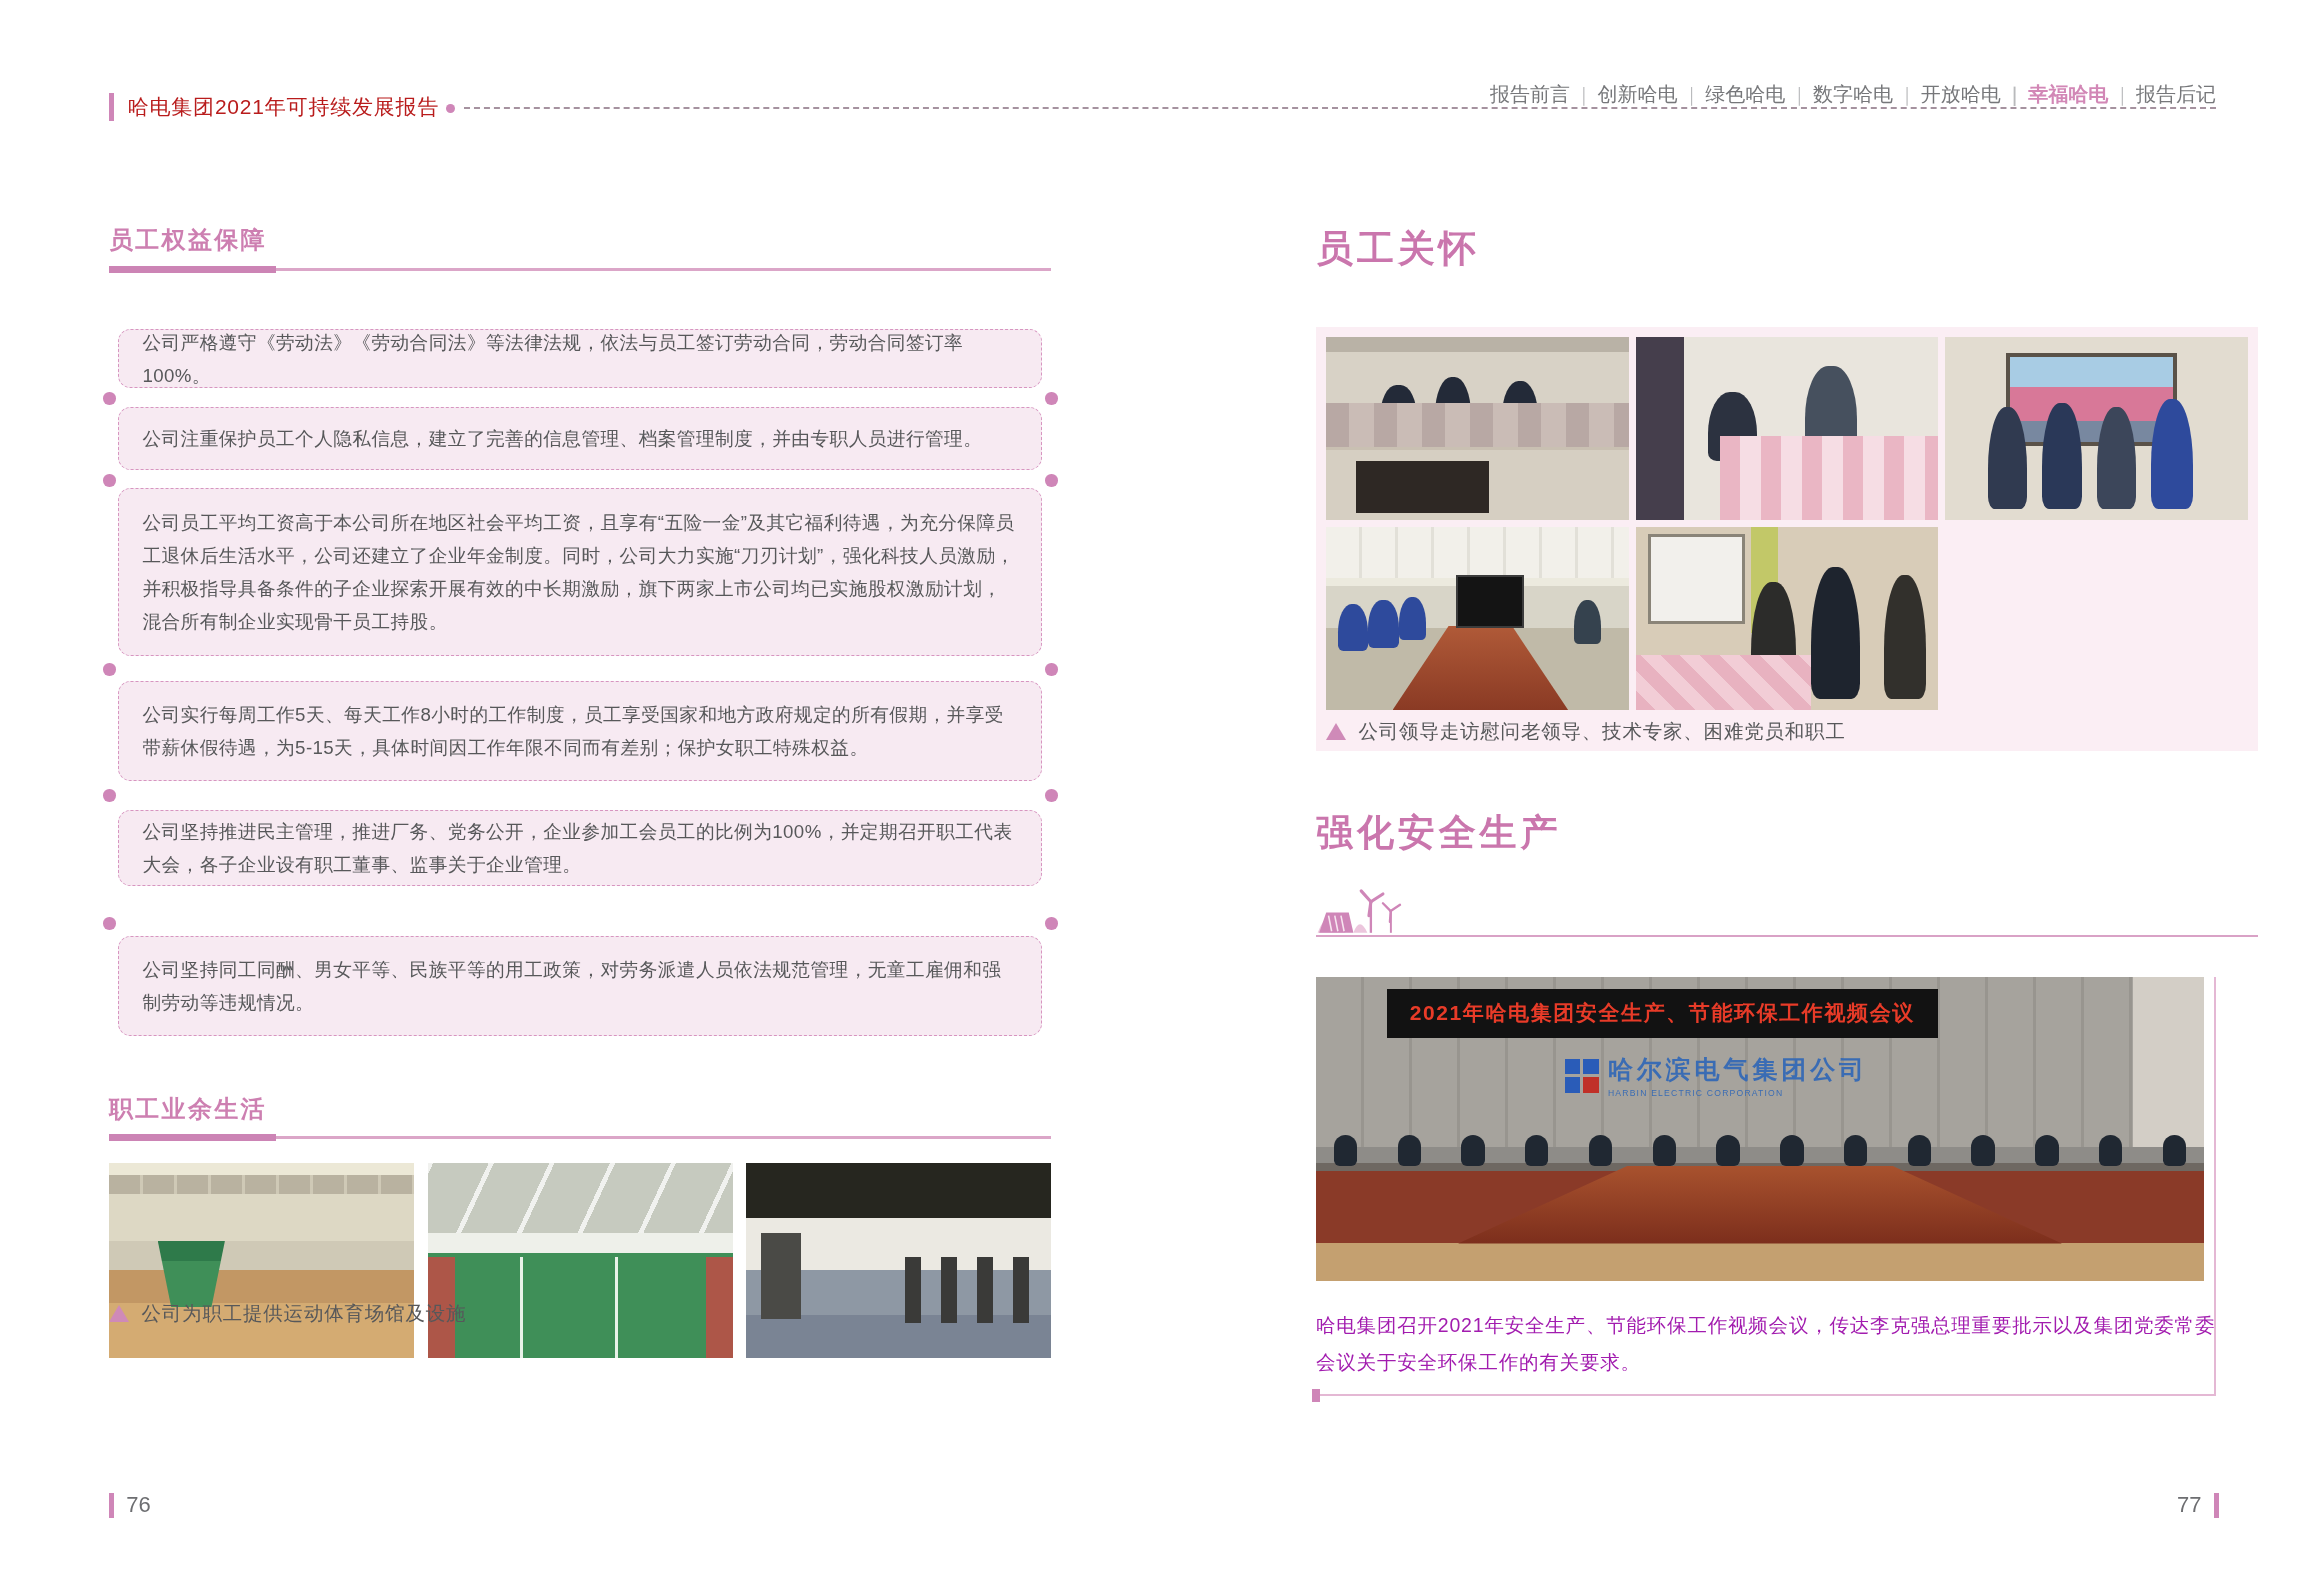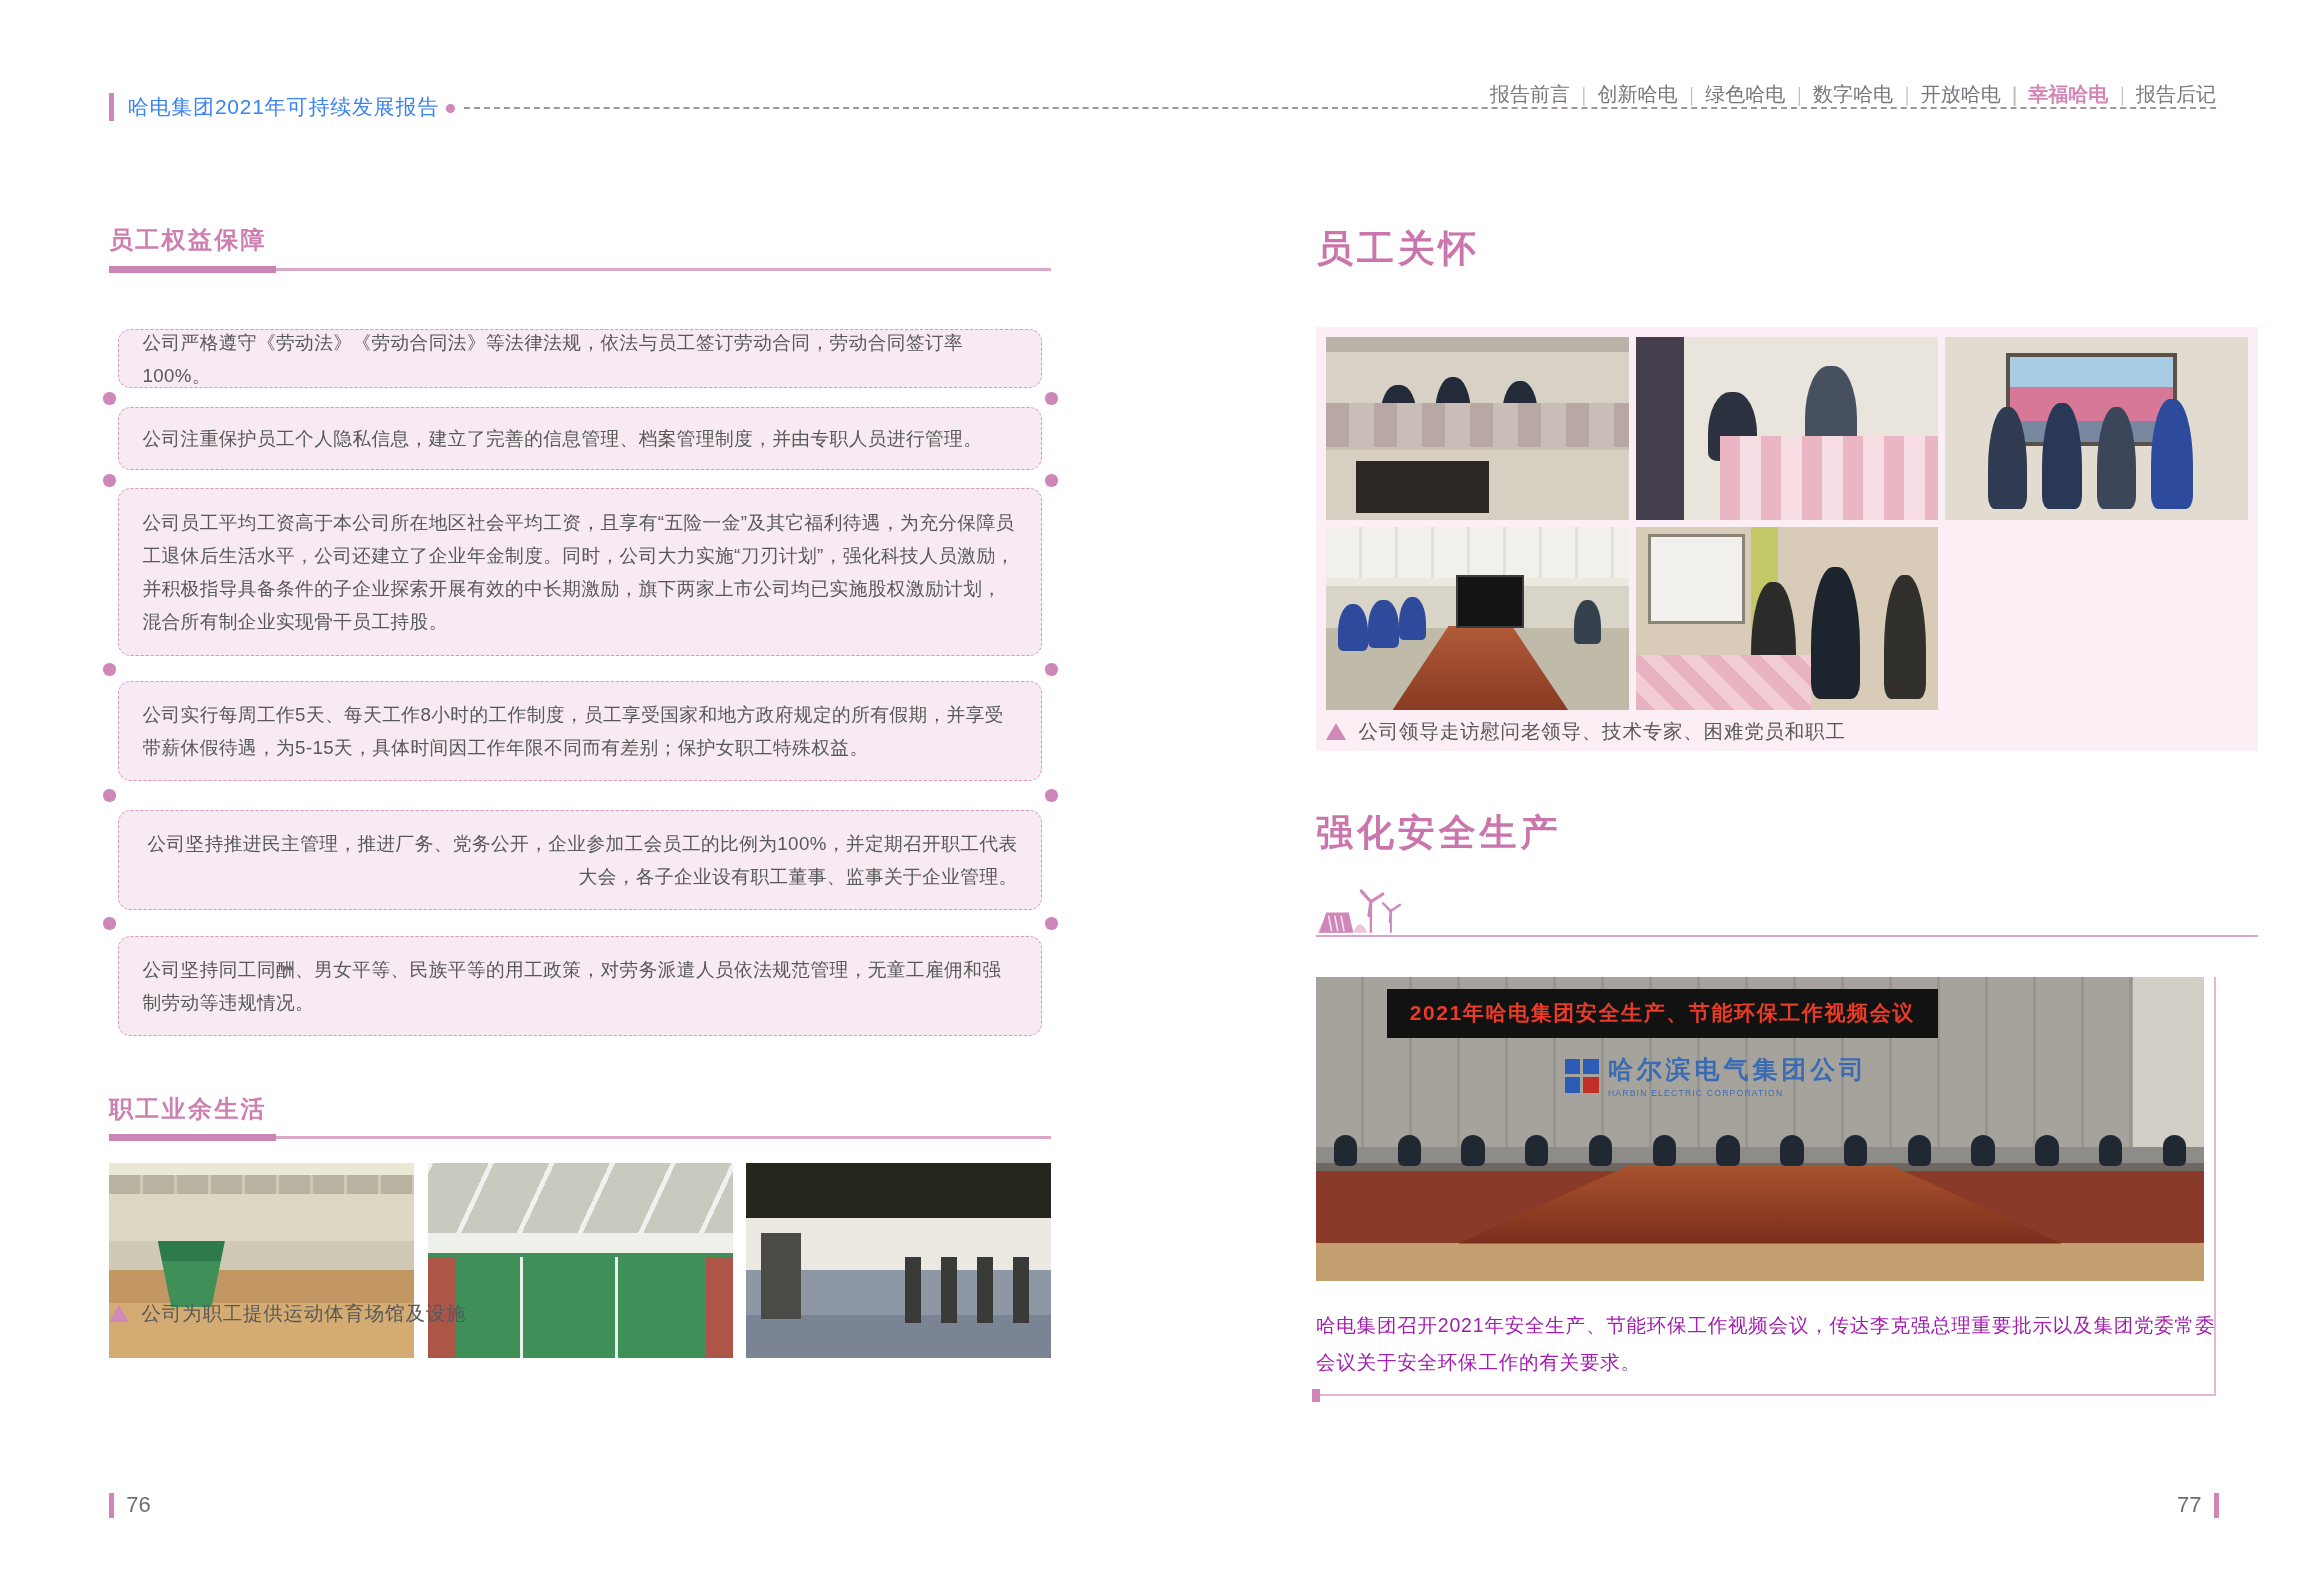--- a/index.html
+++ b/index.html
@@ -2,21 +2,21 @@
 <html style="font-size:12.5px"><head>
 <meta charset="utf-8">
 <style>
   html,body{margin:0;padding:0;background:#ffffff;}
   .page{position:relative;width:2319px;height:1573px;background:#ffffff;overflow:hidden;
         font-family:"Liberation Sans","DejaVu Sans",sans-serif;}
 
   
   .hdr-left{position:absolute;left:109px;top:93px;display:flex;align-items:center;}
   .hdr-bar{width:4.7px;height:28px;background:#cf86b8;margin-right:14px;}
-  .hdr-title{font-size:21px;color:#3b82f6;letter-spacing:0.8px;}
+  .hdr-title{font-size:21px;color:#b91c1c;letter-spacing:0.8px;}
   .hdr-dot{position:absolute;left:446px;top:104px;width:9.3px;height:9.3px;border-radius:50%;background:#cf86b8;}
   .hdr-line{position:absolute;left:464px;right:103px;top:107px;border-top:2.3px dashed #a5929f;}
   .hdr-nav{position:absolute;right:103px;top:81px;display:flex;align-items:center;font-size:20px;color:#76777a;}
   .nav-item{white-space:nowrap;}
   .nav-item + .nav-item::before{content:"｜";color:#b9babc;margin:0 4.7px;font-size:18.7px;}
   .nav-item.active{color:#d287b6;font-weight:700;}
 
   
   .sec-title{position:absolute;font-size:24px;font-weight:600;color:#cd7fb1;letter-spacing:2.3px;}
   .sec-rule{position:absolute;width:942px;height:7px;}
@@ -147,21 +147,21 @@
   <div class="sec-title" style="left:109px;top:224px;">员工权益保障</div>
   <div class="sec-rule" style="left:109px;top:266px;">
     <span class="thick"></span>
     <span class="thin"></span>
   </div>
 
   <div class="box" style="top:329px;height:59px;">公司严格遵守《劳动法》《劳动合同法》等法律法规，依法与员工签订劳动合同，劳动合同签订率100%。</div>
   <div class="box" style="top:488px;height:168px;">公司员工平均工资高于本公司所在地区社会平均工资，且享有“五险一金”及其它福利待遇，为充分保障员工退休后生活水平，公司还建立了企业年金制度。同时，公司大力实施“刀刃计划”，强化科技人员激励，并积极指导具备条件的子企业探索开展有效的中长期激励，旗下两家上市公司均已实施股权激励计划，混合所有制企业实现骨干员工持股。</div>
   <div class="box" style="top:407px;height:63px;">公司注重保护员工个人隐私信息，建立了完善的信息管理、档案管理制度，并由专职人员进行管理。</div>
   <div class="box" style="top:681px;height:100px;">公司实行每周工作5天、每天工作8小时的工作制度，员工享受国家和地方政府规定的所有假期，并享受带薪休假待遇，为5-15天，具体时间因工作年限不同而有差别；保护女职工特殊权益。</div>
-  <div class="box" style="top:810px;height:100px;text-align:right;">公司坚持推进民主管理，推进厂务、党务公开，企业参加工会员工的比例为100%，并定期召开职工代表大会，各子企业设有职工董事、监事关于企业管理。</div>
+  <div class="box" style="top:810px;height:76px;">公司坚持推进民主管理，推进厂务、党务公开，企业参加工会员工的比例为100%，并定期召开职工代表大会，各子企业设有职工董事、监事关于企业管理。</div>
   <div class="box" style="top:936px;height:100px;">公司坚持同工同酬、男女平等、民族平等的用工政策，对劳务派遣人员依法规范管理，无童工雇佣和强制劳动等违规情况。</div>
 
   <div class="cdot" style="left:103px;top:392px;"></div>
   <div class="cdot" style="left:1045px;top:392px;"></div>
   <div class="cdot" style="left:103px;top:474px;"></div>
   <div class="cdot" style="left:1045px;top:474px;"></div>
   <div class="cdot" style="left:103px;top:663px;"></div>
   <div class="cdot" style="left:1045px;top:663px;"></div>
   <div class="cdot" style="left:103px;top:789px;"></div>
   <div class="cdot" style="left:1045px;top:789px;"></div>

